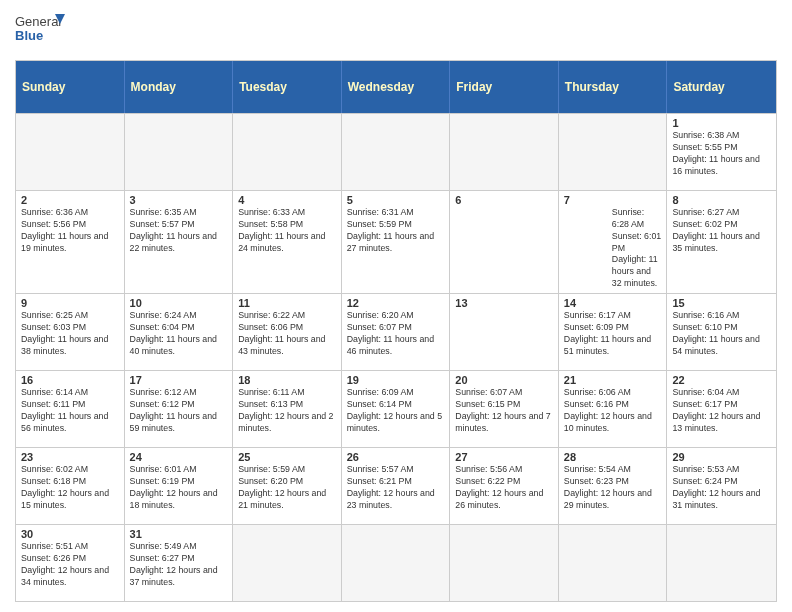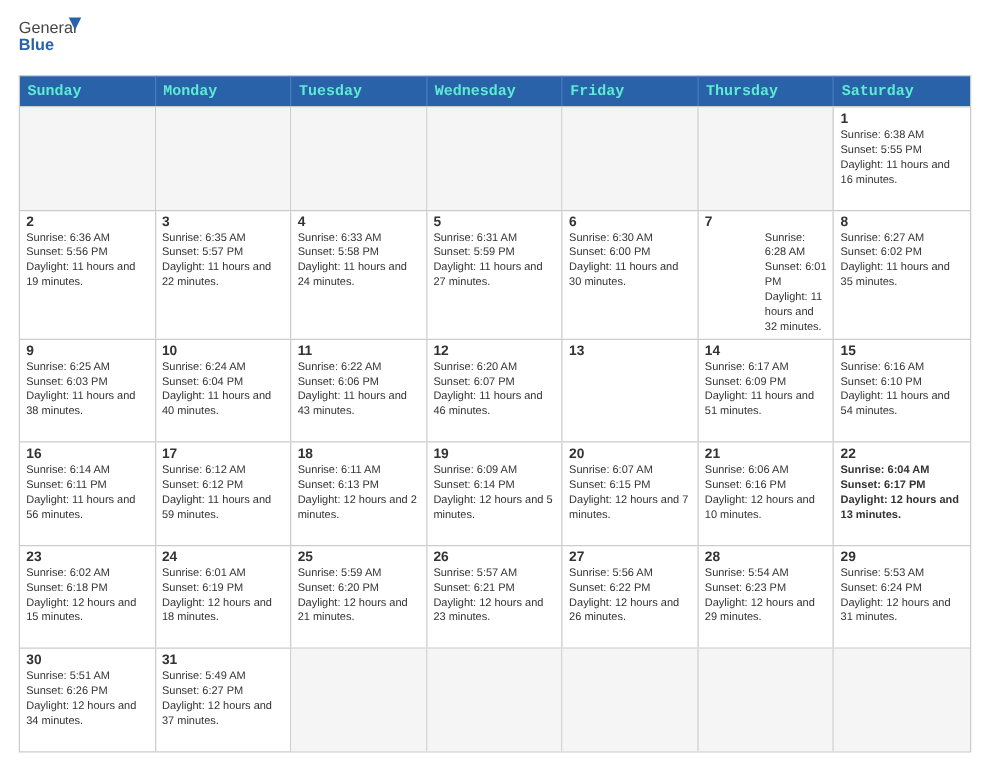--- a/index.html
+++ b/index.html
@@ -45,26 +45,25 @@
       display: flex;
       flex-direction: column;
       border: 1px solid #ccc;
     }
     .cal-header-row {
       display: grid;
       grid-template-columns: repeat(7, 1fr);
       background: #2962a8;
     }
     .cal-header-cell {
-      color: #5eead4;
+      color: #fef9c3;
       font-size: 12px;
       font-weight: bold;
-      padding: 5px 6px;
+      padding: 19px 6px;
       border-right: 1px solid #4a7bc4;
-      font-family: Liberation Mono, monospace;
     }
     .cal-header-cell:last-child { border-right: none; }
     .cal-body {
       flex: 1;
       display: flex;
       flex-direction: column;
     }
     .cal-row {
       display: grid;
       grid-template-columns: repeat(7, 1fr);
@@ -156,23 +155,20 @@
 Daylight: 11 hours and 24 minutes.</div>
           </div>
           <div class="cal-cell">
             <span class="day-num">5</span>
             <div class="cell-info" style="white-space: pre-line;">Sunrise: 6:31 AM
 Sunset: 5:59 PM
 Daylight: 11 hours and 27 minutes.</div>
           </div>
           <div class="cal-cell">
             <span class="day-num">6</span>
-            <div class="cell-info" style="white-space: pre-line;">Sunrise: 6:30 AM
-Sunset: 6:00 PM
-Daylight: 11 hours and 30 minutes.</div>
           </div>
           <div class="cal-cell">
             <span class="day-num">7</span>
             <div class="cell-info" style="white-space: pre-line; margin-left: 48px;">Sunrise: 6:28 AM
 Sunset: 6:01 PM
 Daylight: 11 hours and 32 minutes.</div>
           </div>
           <div class="cal-cell">
             <span class="day-num">8</span>
             <div class="cell-info" style="white-space: pre-line;">Sunrise: 6:27 AM
@@ -253,21 +249,21 @@
 Daylight: 12 hours and 7 minutes.</div>
           </div>
           <div class="cal-cell">
             <span class="day-num">21</span>
             <div class="cell-info" style="white-space: pre-line;">Sunrise: 6:06 AM
 Sunset: 6:16 PM
 Daylight: 12 hours and 10 minutes.</div>
           </div>
           <div class="cal-cell">
             <span class="day-num">22</span>
-            <div class="cell-info" style="white-space: pre-line; font-weight: bold;">Sunrise: 6:04 AM
+            <div class="cell-info" style="white-space: pre-line;">Sunrise: 6:04 AM
 Sunset: 6:17 PM
 Daylight: 12 hours and 13 minutes.</div>
           </div>
         </div>
         <div class="cal-row">
           <div class="cal-cell">
             <span class="day-num">23</span>
             <div class="cell-info" style="white-space: pre-line;">Sunrise: 6:02 AM
 Sunset: 6:18 PM
 Daylight: 12 hours and 15 minutes.</div>

